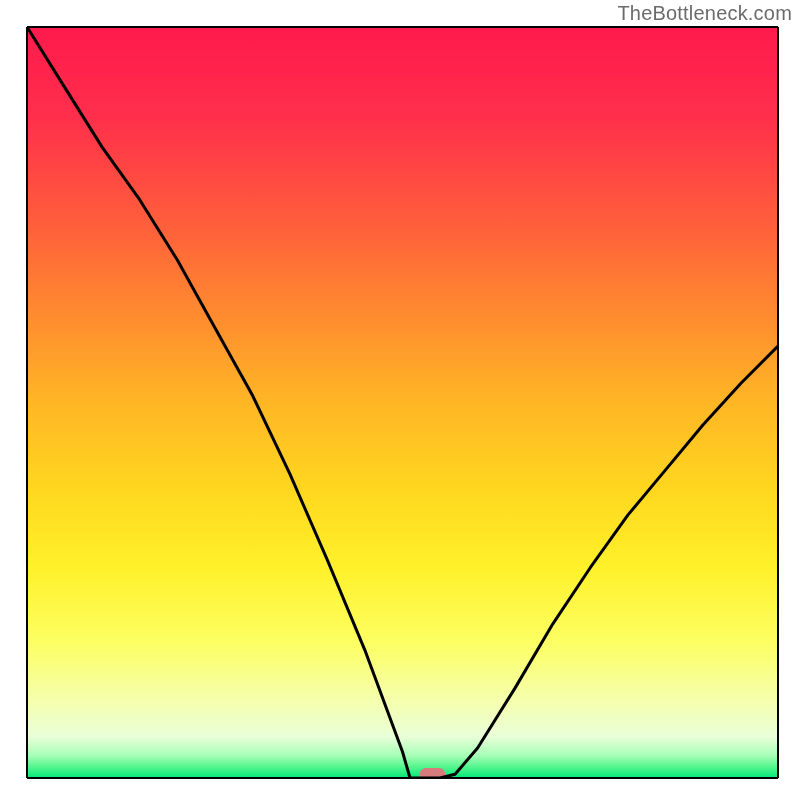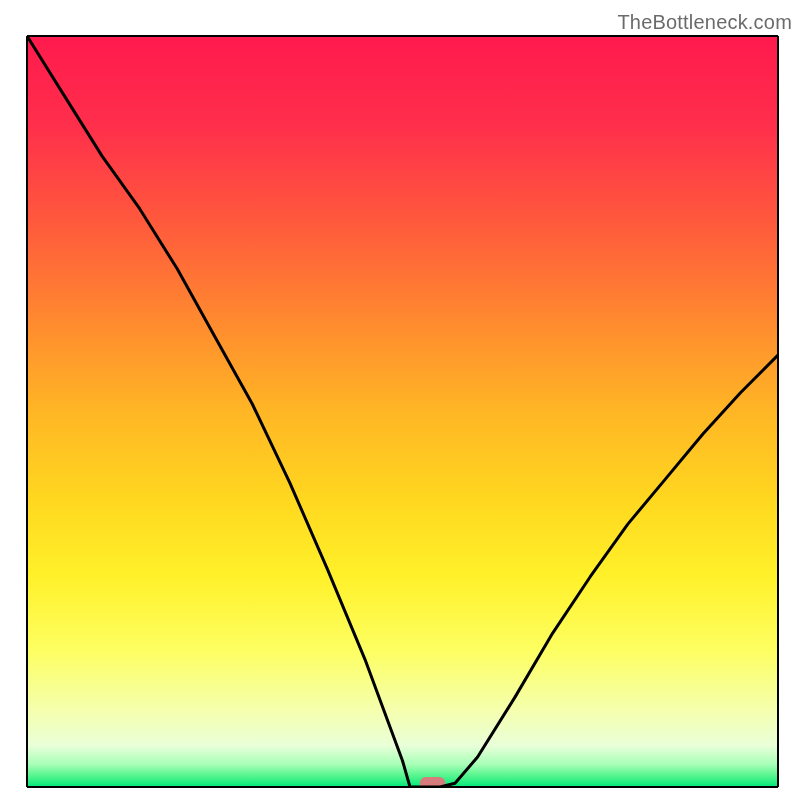--- a/index.html
+++ b/index.html
@@ -8,21 +8,20 @@
     width: 800px;
     height: 800px;
     overflow: hidden;
     background: #ffffff;
     font-family: Arial, Helvetica, sans-serif;
   }
   .chart-container {
     position: relative;
     width: 800px;
     height: 656px;
-    margin-top: 9px;
   }
   .watermark {
     position: absolute;
     top: 2px;
     right: 8px;
     color: #6b6b6b;
     font-size: 20px;
     font-weight: 400;
     letter-spacing: 0.2px;
     z-index: 10;

